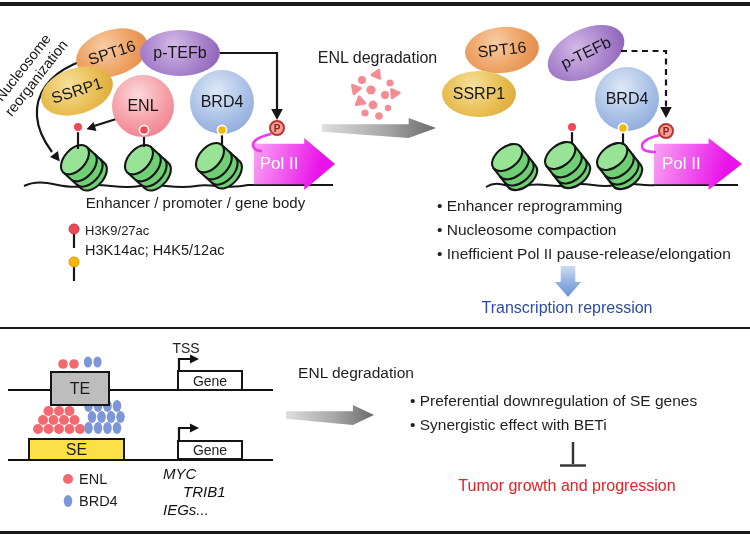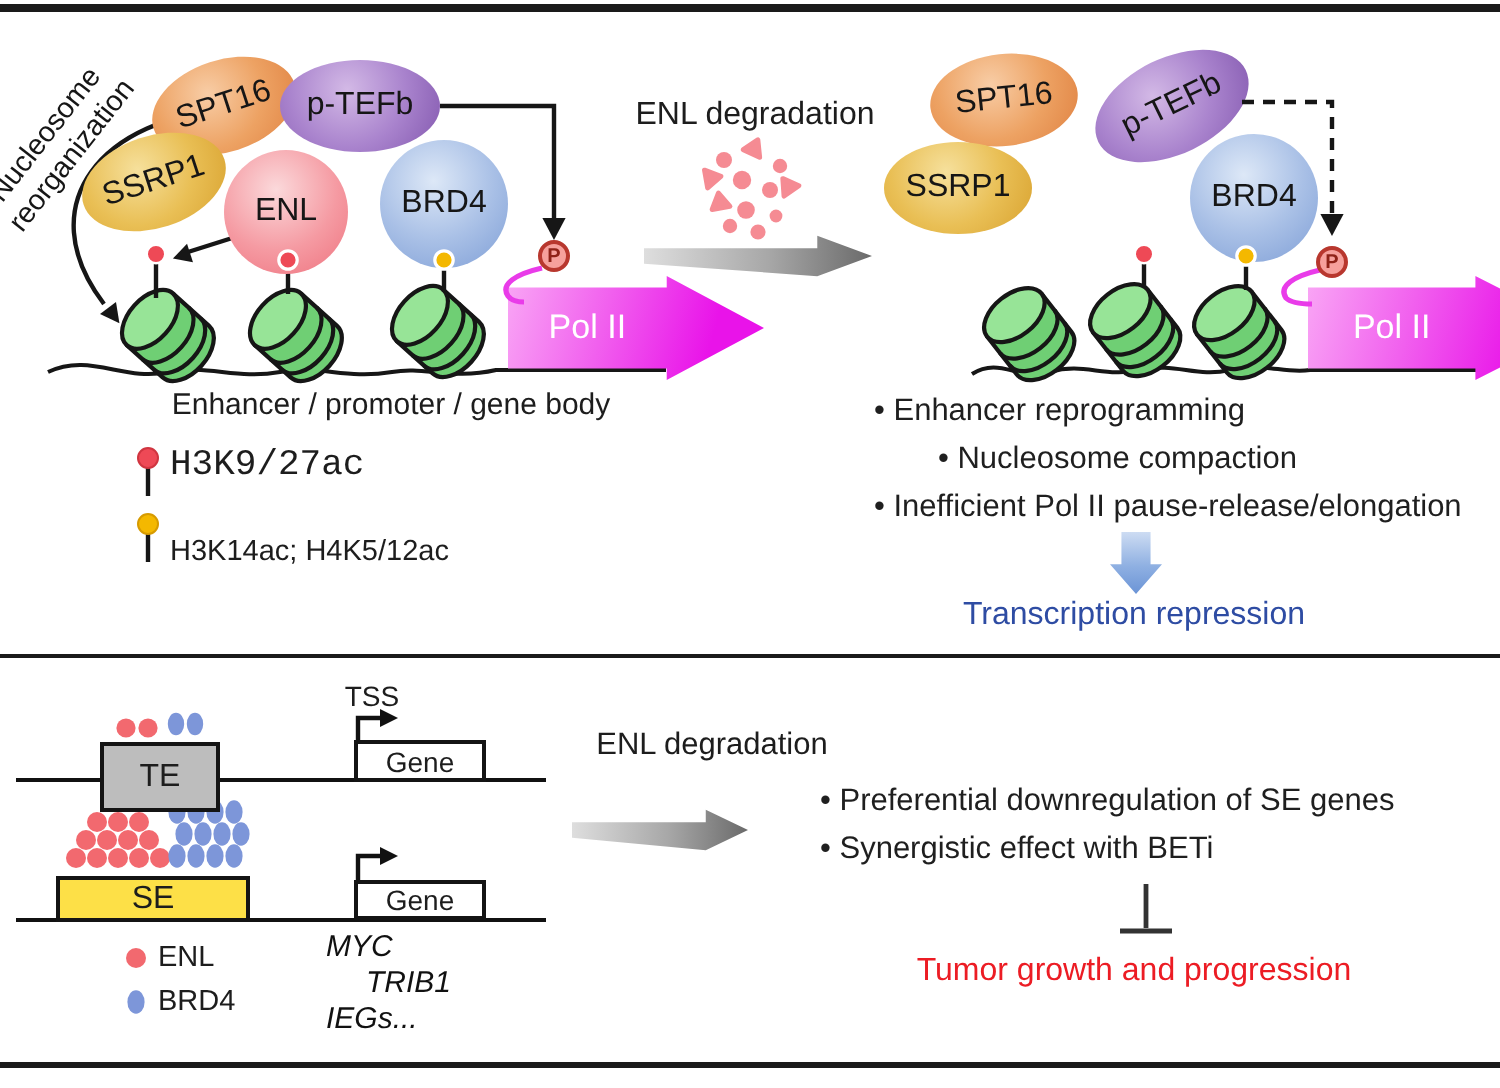--- a/index.html
+++ b/index.html
@@ -24,21 +24,20 @@
   .lbl { position:absolute; z-index:3; white-space:nowrap; }
   .ctr { text-align:center; }
   .box {
     position:absolute; z-index:3; box-sizing:border-box; border:2px solid #141414;
     display:flex; align-items:center; justify-content:center; background:#fff;
   }
   .polii {
     position:absolute; z-index:2;
     background:linear-gradient(105deg, #f9a6f5 0%, #f160ee 38%, #e913e9 78%);
     clip-path:polygon(0 11%, 62% 11%, 62% 0%, 100% 50%, 62% 100%, 62% 89%, 0 89%);
-    padding-left:47px;
   }
   .polii span {
     position:absolute; left:0; top:50%; width:62%; transform:translateY(-50%);
     text-align:center; color:#fff; font-size:17px;
   }
   .p-circle {
     position:absolute; z-index:6; box-sizing:border-box; width:16px; height:16px;
     border-radius:50%; background:#f6a09c; border:2px solid #b8372e;
     display:flex; align-items:center; justify-content:center;
     font-size:10px; font-weight:bold; color:#8f2218;
@@ -199,38 +198,38 @@
   <div class="protein c-enl" style="left:112px;top:75px;width:62px;height:62px;">ENL</div>
   <div class="protein c-ptefb" style="left:140px;top:30px;width:80px;height:46px;">p-TEFb</div>
   <div class="protein c-brd4" style="left:190px;top:70px;width:64px;height:64px;">BRD4</div>
 
   <div class="polii" style="left:254px;top:138px;width:81px;height:52px;">
     <span>Pol II</span>
   </div>
   <div class="p-circle" style="left:269px;top:120px;">P</div>
 
   <div class="lbl ctr" style="left:58px;top:194px;width:275px;font-size:15px;">Enhancer / promoter / gene body</div>
-  <div class="lbl" style="left:85px;top:223px;font-size:18px;font-family:Liberation Mono, monospace;">H3K9/27ac</div>
-  <div class="lbl" style="left:85px;top:268px;font-size:14.5px;">H3K14ac; H4K5/12ac</div>
+  <div class="lbl" style="left:85px;top:223px;font-size:13px;">H3K9/27ac</div>
+  <div class="lbl" style="left:85px;top:242px;font-size:14.5px;">H3K14ac; H4K5/12ac</div>
 
   <div class="lbl ctr" style="left:300px;top:49px;width:155px;font-size:16px;">ENL degradation</div>
   <div class="gray-arrow" style="left:322px;top:116px;width:114px;height:24px;"></div>
 
   <div class="protein c-spt16" style="left:465px;top:27px;width:74px;height:46px;transform:rotate(-6deg);">SPT16</div>
   <div class="protein c-ssrp1" style="left:442px;top:71px;width:74px;height:46px;">SSRP1</div>
   <div class="protein c-ptefb" style="left:545px;top:29px;width:82px;height:48px;transform:rotate(-26deg);">p-TEFb</div>
   <div class="protein c-brd4" style="left:595px;top:67px;width:64px;height:64px;">BRD4</div>
 
   <div class="polii" style="left:654px;top:138px;width:88px;height:52px;">
     <span>Pol II</span>
   </div>
   <div class="p-circle" style="left:658px;top:123px;">P</div>
 
   <div class="lbl bullet" style="left:437px;top:197px;">• Enhancer reprogramming</div>
-  <div class="lbl bullet" style="left:437px;top:221px;margin-left:32px;">• Nucleosome compaction</div>
+  <div class="lbl bullet" style="left:437px;top:221px;">• Nucleosome compaction</div>
   <div class="lbl bullet" style="left:437px;top:245px;width:313px;overflow:hidden;">• Inefficient Pol II pause-release/elongation</div>
 
   <div class="blue-arrow" style="left:555px;top:266px;width:26px;height:31px;"></div>
   <div class="lbl ctr" style="left:467px;top:299px;width:200px;font-size:16px;color:#2e4ca3;">Transcription repression</div>
 
   <div class="lbl ctr" style="left:166px;top:340px;width:40px;font-size:14px;">TSS</div>
 
   <div class="abs" style="left:8px;top:389px;width:265px;height:2px;background:#111;z-index:2;"></div>
   <div class="abs" style="left:8px;top:459px;width:265px;height:2px;background:#111;z-index:2;"></div>
 

